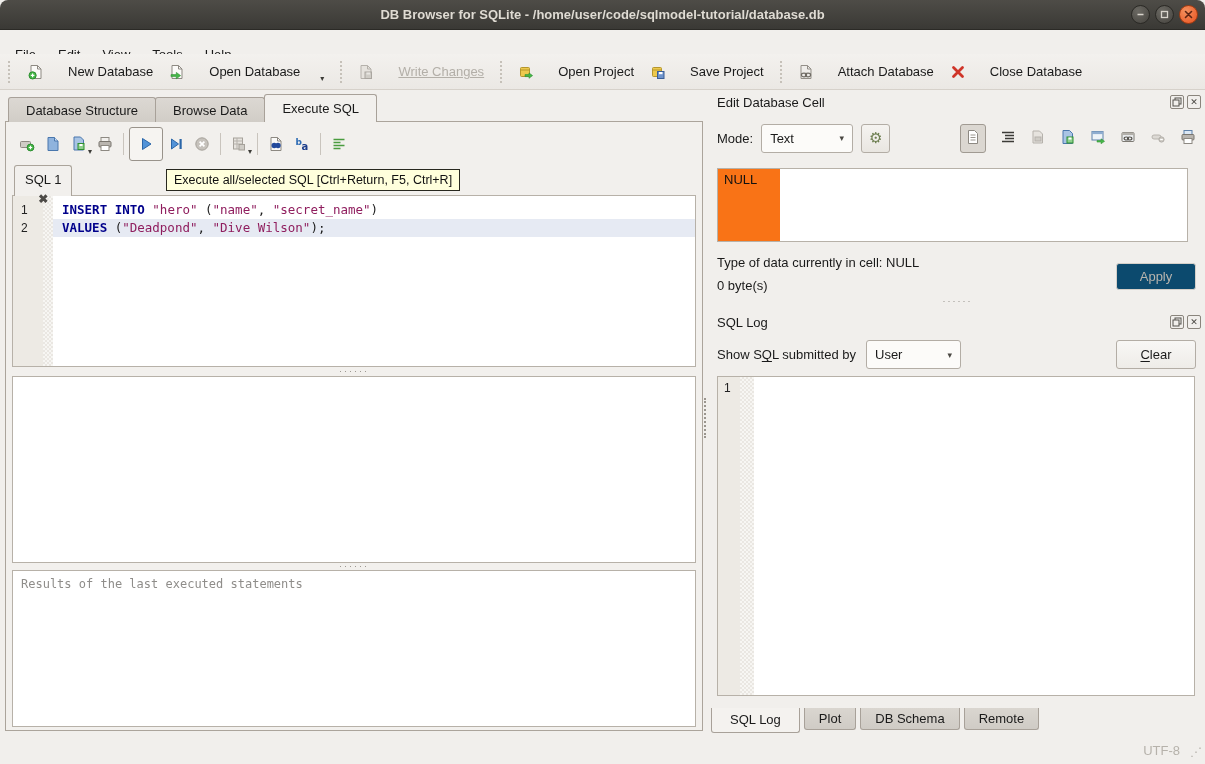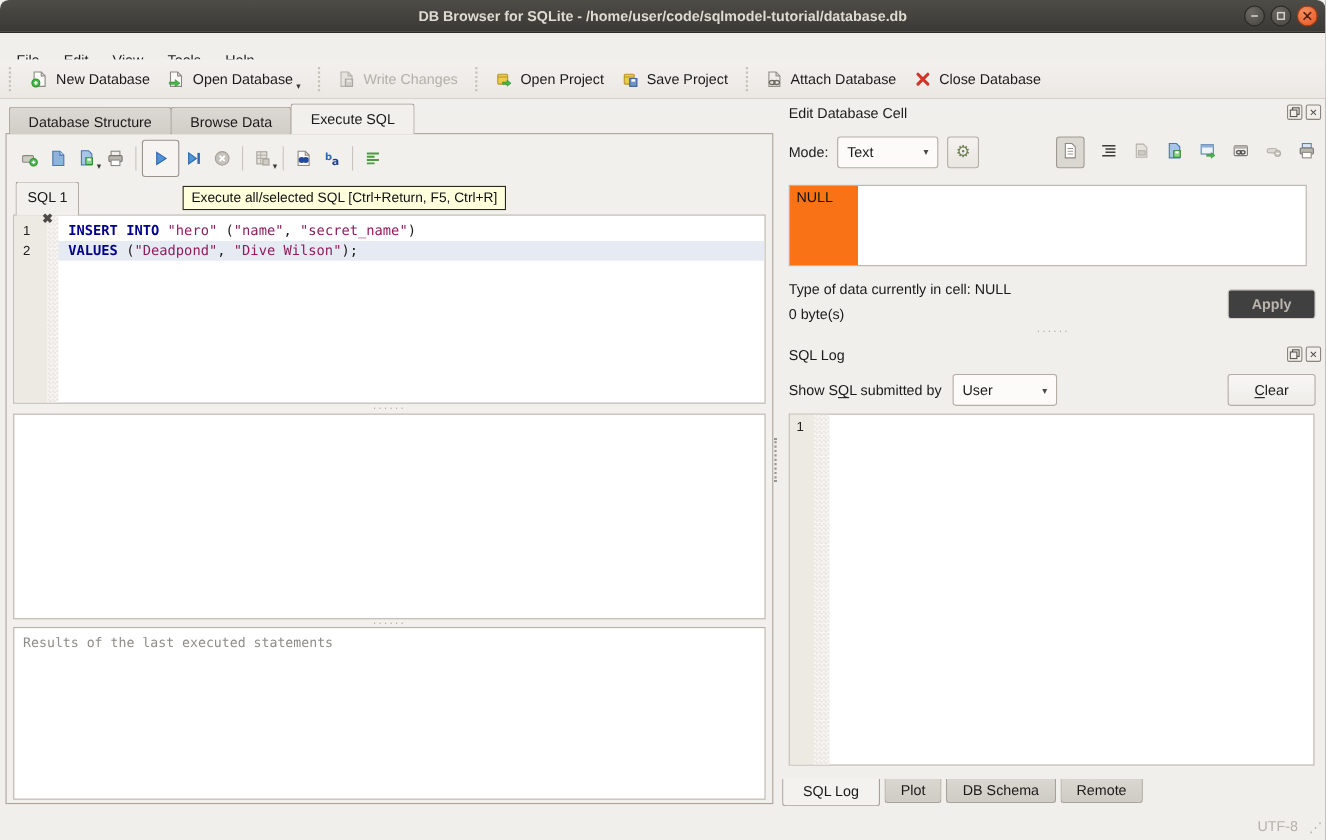--- a/index.html
+++ b/index.html
@@ -19,22 +19,22 @@
 
   
   .menubar { position:absolute; left:0; top:31px; width:100%; height:23px; display:flex; align-items:center; padding-left:4px; background:#f1efec; }
   .menu-item { padding:16px 11px; height:23px; line-height:23px; }
   .menu-item u, .mn u { text-decoration:underline; text-underline-offset:2px; }
 
   
   .toolbar { position:absolute; left:0; top:54px; width:100%; height:36px; display:flex; align-items:center;
     background:linear-gradient(#f3f1ee,#ebe8e4); border-bottom:1px solid #d6d1ca; padding:0 4px; }
   .drag-handle { width:6px; height:22px; border-left:2px dotted #c6c1b9; margin:0 6px 0 4px; }
-  .tbtn { display:flex; align-items:center; gap:7px; padding:0 8px; height:28px; font-size:13px; white-space:nowrap; }
-  .tbtn.disabled { color:#b3afa8; }
+  .tbtn { display:flex; align-items:center; gap:24px; padding:0 8px; height:28px; font-size:13px; white-space:nowrap; }
+  .tbtn.disabled { color:#b3afa8;text-decoration:underline; }
   .tsep { height:22px; border-left:2px dotted #c6c1b9; margin:0 8px; }
   .caret { font-size:8px; color:#3c3b37; align-self:flex-end; margin:0 0 3px -4px; }
   .icon16 { width:16px; height:16px; flex:0 0 16px; }
 
   
   .tabbar { position:absolute; left:8px; top:94px; display:flex; z-index:3; }
   .tab { height:25px; margin-top:3px; line-height:25px; padding:0 17px; margin-right:-1px;
     background:linear-gradient(#dcd8d3,#d1cdc7); border:1px solid #a8a199; border-bottom:none; border-radius:3px 3px 0 0; }
   .tab.active { height:28px; margin-top:0; line-height:28px; background:#f2f0ed; z-index:4; position:relative; }
 
@@ -90,21 +90,21 @@
   .cell-iconstrip { margin-left:auto; display:flex; align-items:center; gap:14px; }
   .pressed-box { border:1px solid #a09a92; border-radius:3px; background:#dbd7d1; padding:4px; }
 
   .cell-editor { position:absolute; left:7px; top:76px; width:471px; height:74px; border:1px solid #b7b1a8; background:#fff; display:flex; }
   .cell-gutter { width:62px; background:#f97316; font-size:13px; color:#111; padding:3px 0 0 6px; }
 
   .type-info { position:absolute; left:7px; top:163px; }
   .size-info { position:absolute; left:7px; top:186px; }
   .btn { display:flex; align-items:center; justify-content:center; border:1px solid #b3ada5; border-radius:3px;
     background:linear-gradient(#f8f7f5,#eeece8); font-size:13px; }
-  .btn.disabled { color:#b9b5ae; border-color:#d5d0c9; background:#404040;font-weight:bold; }
+  .btn.disabled { color:#b9b5ae; border-color:#d5d0c9; background:#0c4a6e; }
   .apply-btn { position:absolute; left:406px; top:171px; width:80px; height:27px; }
   .dock-dots { position:absolute; left:0; right:0; top:204px; text-align:center; color:#8f8b84; font-size:9px; letter-spacing:2px; }
   .dock-h2 { top:222px; }
   .row-filter { position:absolute; left:7px; right:9px; top:247px; height:31px; display:flex; align-items:center; }
   .clear-btn { margin-left:auto; width:80px; height:29px; }
   .log-editor { position:absolute; left:7px; top:284px; width:478px; height:320px; border:1px solid #b7b1a8; background:#fff; display:flex; }
   .log-gutter { width:22px; background:#edeae4; font-size:12px; color:#222; padding-top:4px; }
   .log-gutter div { padding-left:6px; }
   .log-fold { width:14px; background-image:repeating-conic-gradient(#eae7e2 0% 25%, #f7f6f3 0% 50%); background-size:4px 4px; }
 

